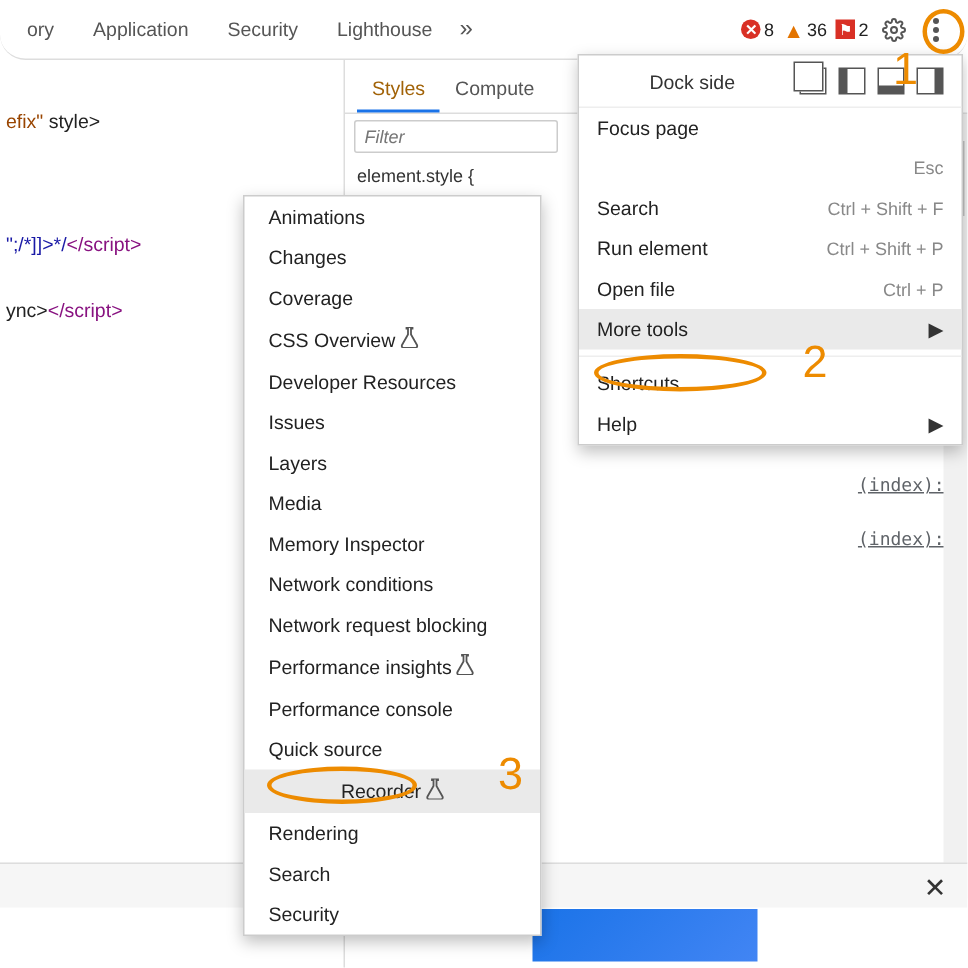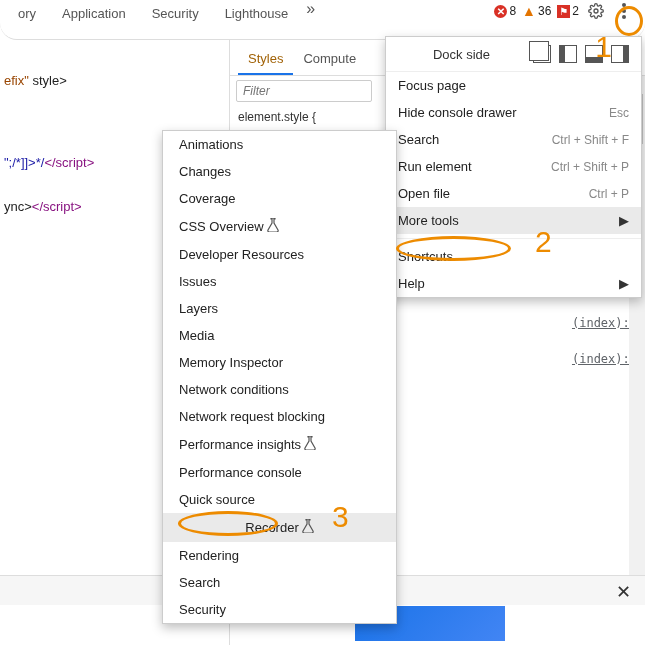--- a/index.html
+++ b/index.html
@@ -1,19 +1,19 @@
 <!DOCTYPE html>
 <html><head>
 <meta charset="utf-8">
 <style>
   * { box-sizing: border-box; margin: 0; padding: 0; font-family: "Segoe UI", Arial, sans-serif; }
   body { width: 645px; height: 645px; overflow: hidden; background: #fff; position: relative; font-size: 13px; color: #222; }
 
   
-  .toolbar { height: 40px; border-bottom: 1px solid #ddd; display: flex; align-items: flex-start; padding: 0 6px; border-radius: 17px; }
+  .toolbar { height: 40px; border-bottom: 1px solid #ddd; display: flex; align-items: center; padding: 0 6px; border-radius: 17px; }
   .toolbar .tabs { display: flex; gap: 2px; }
   .toolbar .tab { padding: 6px 12px; color: #555; cursor: default; font-size: 13px; }
   .more-arrows { font-size: 16px; color: #555; padding: 0 6px; }
   .toolbar .spacer { flex: 1; }
   .toolbar .right { display: flex; align-items: center; gap: 6px; padding-right: 4px;}
   .err-item { display: flex; align-items: center; gap: 2px; font-size: 12px; }
   .err-circ { width: 13px; height: 13px; border-radius: 50%; display: flex; align-items: center; justify-content: center; color: #fff; font-size: 10px; font-weight: bold;}
   .err-circ.red { background: #d93025; }
   .err-tri { color: #e37400; font-size: 14px; }
   .err-flag { width:13px; height:13px; background:#d93025; color:#fff; display:flex; align-items:center; justify-content:center; font-size:10px; }
@@ -59,21 +59,21 @@
   .dock-icon.left::before{content:"";position:absolute;left:0;top:0;bottom:0;width:5px;background:#555;}
   .dock-icon.bottom::before{content:"";position:absolute;left:0;right:0;bottom:0;height:5px;background:#555;}
   .dock-icon.right::before{content:"";position:absolute;right:0;top:0;bottom:0;width:5px;background:#555;}
   .menu1 .mitem { padding:6px 12px; display:flex; align-items:center; color:#222;}
   .menu1 .mitem .hint { margin-left:auto; color:#888; font-size:12px;}
   .menu1 .mitem.hover { background:#eaeaea;}
   .menu1 .sep { height:1px; background:#eee; margin:4px 0;}
   .menu1 .mitem .arrow { margin-left:auto; color:#333;}
 
   
-  .menu2 { top:130px; left:162px; width:235px; z-index:60;}
+  .menu2 { top:130px; left:162px; width:199px; z-index:60;}
   .menu2 .mitem { padding:6px 16px; color:#222; display:flex; align-items:center;}
   .menu2 .mitem.hover { background:#eaeaea;justify-content:center;}
   .flask { display:inline-block; margin-left:3px; }
 
   
   .anno-circle { position:absolute; border:3px solid #ed8b00; border-radius:50%; z-index:200; pointer-events:none;}
   .anno-num { position:absolute; color:#ed8b00; font-size:30px; font-weight:300; font-family:Arial,sans-serif; z-index:201; pointer-events:none;}
   .anno-ellipse { position:absolute; border:3px solid #ed8b00; border-radius:50%/50%; z-index:200; pointer-events:none;}
 </style>
 </head>
@@ -168,21 +168,20 @@
     <span class="dock-label">Dock side</span>
     <span class="dock-icon win"></span>
     <span class="dock-icon left"></span>
     <span class="dock-icon bottom"></span>
     <span class="dock-icon right"></span>
   </div>
   <div class="mitem">
       <span>Focus page</span>
     </div>
   <div class="mitem">
-      <span>Hide console drawer</span>
       <span class="hint">Esc</span>
     </div>
   <div class="mitem">
       <span>Search</span>
       <span class="hint">Ctrl + Shift + F</span>
     </div>
   <div class="mitem">
       <span>Run element</span>
       <span class="hint">Ctrl + Shift + P</span>
     </div>

